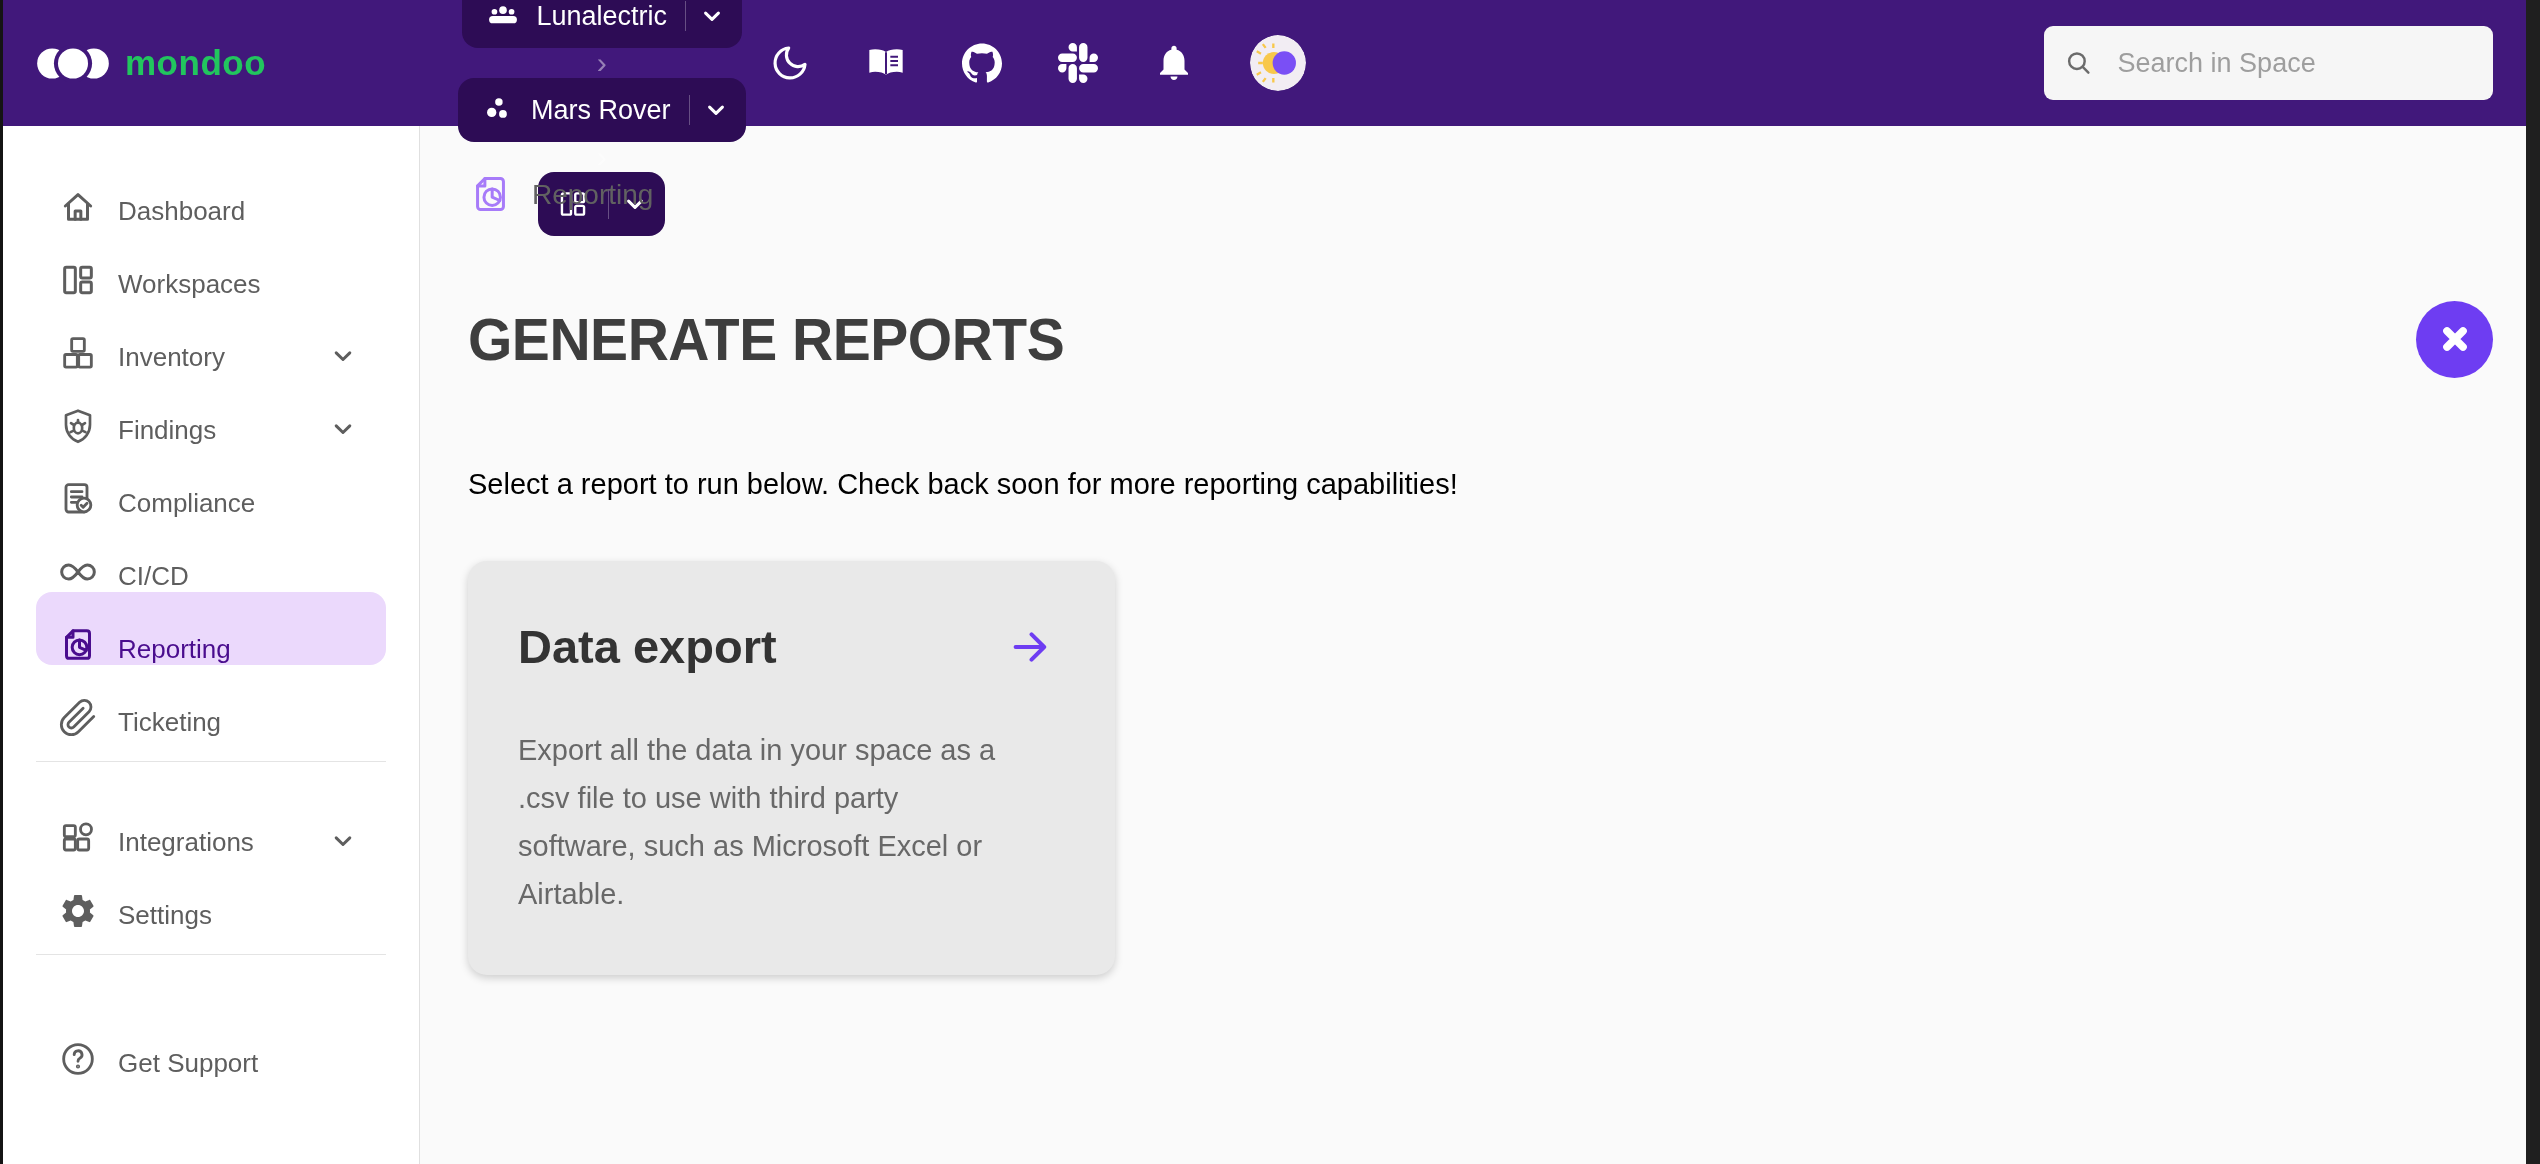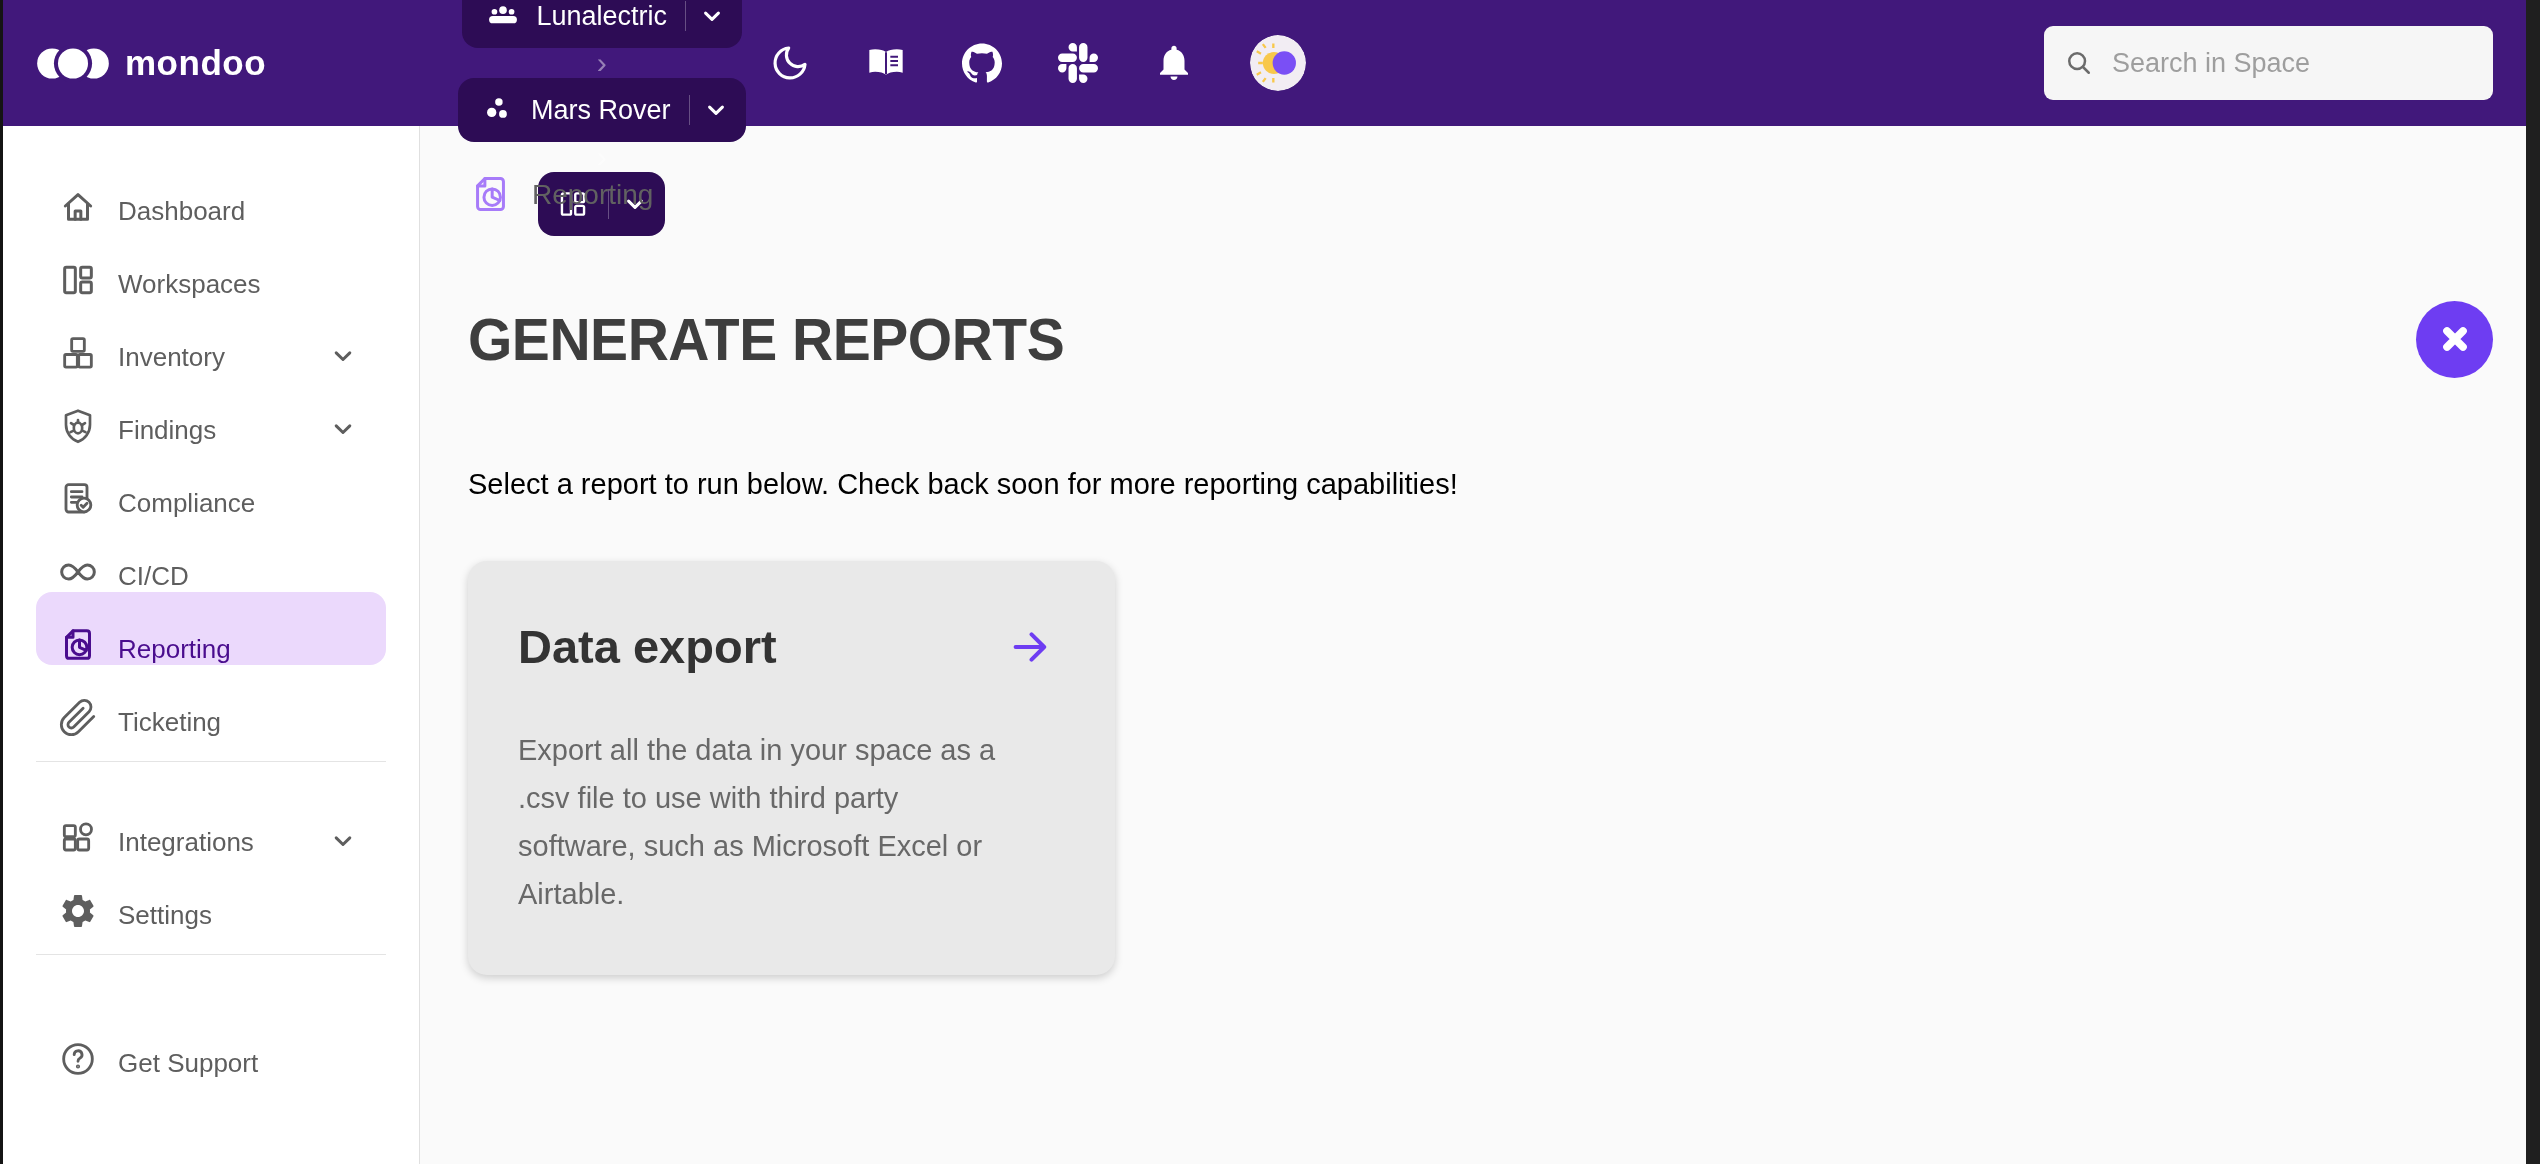--- a/index.html
+++ b/index.html
@@ -7,34 +7,34 @@
               font-family:"Liberation Sans","DejaVu Sans",sans-serif; }
   .edge { position:absolute; top:0; bottom:0; }
   .edge-left { left:0; width:3px; background:#141414; }
   .edge-right { right:0; width:14px; background:#1f1f1f; }
   .app { position:absolute; left:3px; right:14px; top:0; bottom:0;
          display:flex; flex-direction:column; background:#FAFAFA; }
 
   
   .header { height:126px; background:#41187B; display:flex; align-items:center; flex:none; }
   .brand { display:flex; align-items:center; gap:15px; margin-left:33px; }
-  .brand-text { color:#ffffff; font-size:35px; font-weight:bold; letter-spacing:.5px; }
+  .brand-text { color:#22c55e; font-size:35px; font-weight:bold; letter-spacing:.5px; }
   .pills { display:flex; align-items:center; margin-left:192px;flex-direction:column; }
   .pill { display:flex; align-items:center; height:64px; background:#2D0C55;
           border-radius:16px; padding:0 14px 0 22px; cursor:pointer; }
   .pill .plabel { color:#fff; font-size:27px; margin-left:15px; white-space:nowrap; }
   .pill .pdiv { width:1px; height:30px; background:rgba(255,255,255,.28); margin:0 10px 0 18px; }
   .crumb-sep { color:rgba(255,255,255,.45); font-size:30px; margin:0 11px; line-height:1; }
   .hicons { display:flex; align-items:center; gap:56px; margin-left:24px; }
   .hicon { width:40px; height:40px; color:#fff; cursor:pointer; }
   .avatar { width:56px; height:56px; border-radius:50%; overflow:hidden; cursor:pointer; flex:none; }
   .search { margin-left:auto; margin-right:33px; width:449px; height:74px; background:#F6F6F6;
             border-radius:9px; display:flex; align-items:center; padding:0 20px; }
   .search input { border:none; outline:none; background:transparent; font-size:27px;
-                  color:#333; margin-left:18px; width:100%;
+                  color:#333; margin-left:24px; width:100%;
                   font-family:"Liberation Sans","DejaVu Sans",sans-serif; }
   .search input::placeholder { color:#9E9E9E; }
 
   
   .body-row { flex:1; display:flex; min-height:0; }
   .sidebar { width:417px; background:#fff; border-right:1px solid #E0E0E0;
              padding-top:28px; flex:none; }
   .nav-item { display:flex; align-items:flex-end; height:73px; margin:0 33px;
               padding:0 26px 0 22px; border-radius:16px; color:#5E5E5E; cursor:pointer; }
   .nav-item .nicon { width:40px; height:40px; flex:none; }

